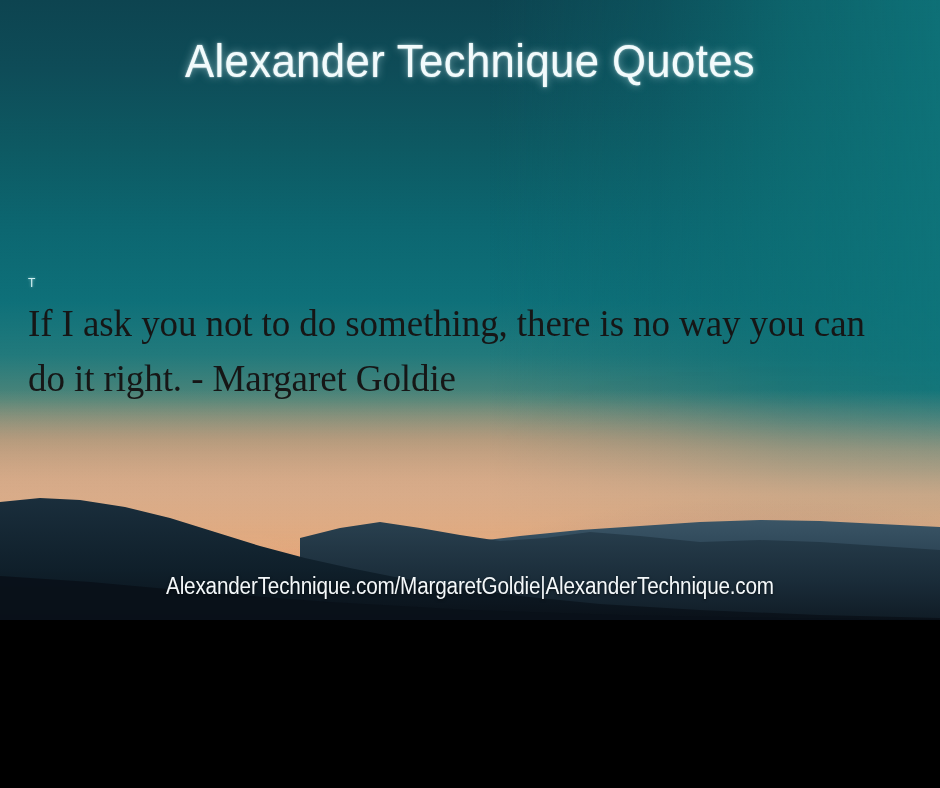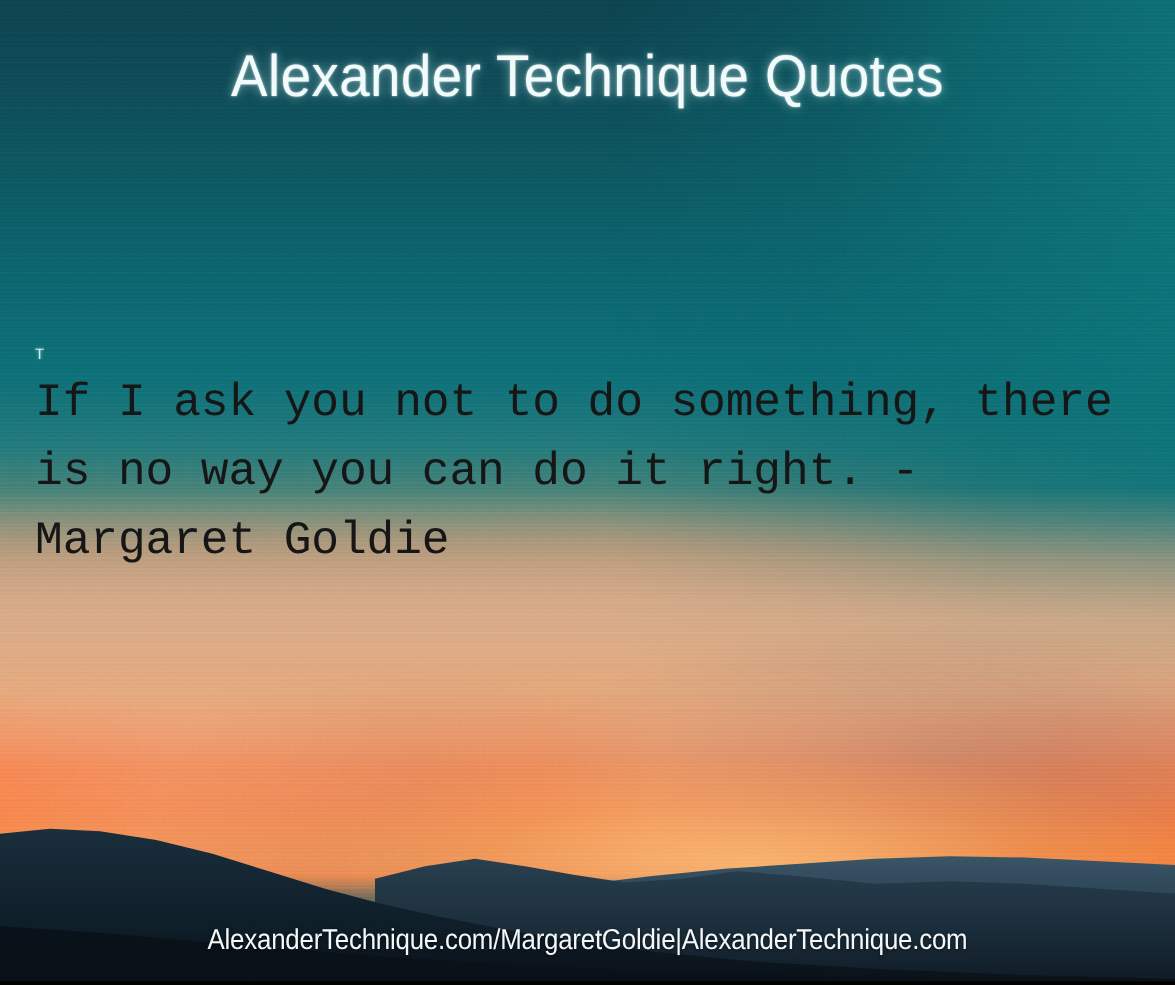--- a/index.html
+++ b/index.html
@@ -8,21 +8,21 @@
     padding: 0;
     background: #000;
   }
   body {
     font-family: "Liberation Sans", sans-serif;
   }
 
   #quote-card {
     position: relative;
     width: 940px;
-    height: 785px;
+    height: 620px;
     overflow: hidden;
     background: #15803d;
   }
 
   
   .sky-layer {
     position: absolute;
     left: 0;
     top: 0;
     width: 940px;
@@ -160,21 +160,21 @@
     line-height: 12px;
     color: #cfeff0;
     text-shadow: 0 0 3px rgba(220,250,252,0.6);
   }
 
   #quote-text {
     position: absolute;
     left: 28px;
     top: 296px;
     width: 878px;
-    font-family: Liberation Mono, monospace;
+    font-family: Liberation Serif, serif;
     font-size: 37px;
     line-height: 55px;
     font-weight: 400;
     color: #161616;
     letter-spacing: -0.1px;
   }
 
   #footer {
     position: absolute;
     left: 0;

